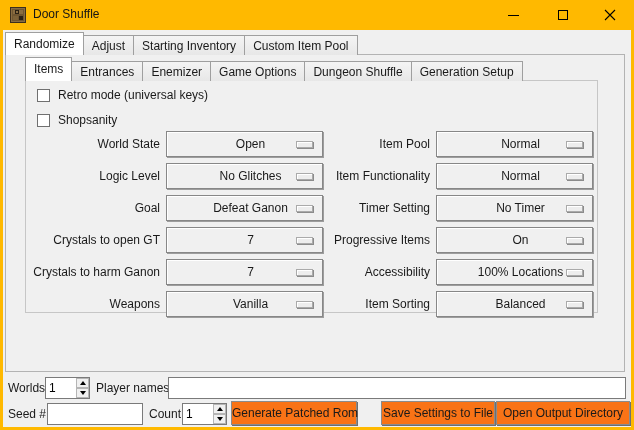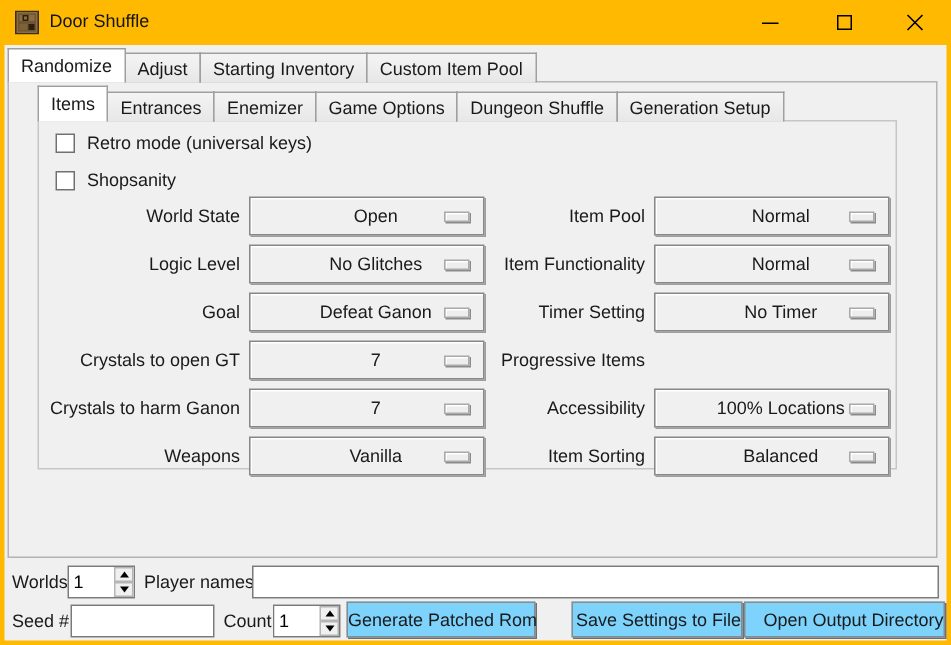--- a/index.html
+++ b/index.html
@@ -55,22 +55,22 @@
             font-size:12px; padding:0 3px; z-index:2; outline:none; }
   .spin { position:absolute; width:45px; height:22px; background:#fff; border:1px solid #7a7a7a; z-index:2; }
   .spin-val { position:absolute; left:0; top:0; width:30px; height:20px; border:none; font-family:inherit;
               font-size:12px; padding:0 0 0 3px; outline:none; background:#fff; }
   .spin-btns { position:absolute; right:0; top:0; width:13px; height:20px; }
   .spin-b { position:absolute; left:0; width:13px; height:10px; background:#f0f0f0; border:1px solid #b5b5b5;
             display:flex; align-items:center; justify-content:center; }
   .spin-b.up { top:0; } .spin-b.down { top:10px; }
   .tri-up   { width:0; height:0; border-left:3px solid transparent; border-right:3px solid transparent; border-bottom:4px solid #000; }
   .tri-down { width:0; height:0; border-left:3px solid transparent; border-right:3px solid transparent; border-top:4px solid #000; }
-  .btn { position:absolute; height:24px; background:#7dd3fc; border:1px solid #8b8b8b;
-         box-shadow:1px 1px 0 #6f6f6f; text-align:right; line-height:22px; z-index:2; white-space:nowrap; }
+  .btn { position:absolute; height:24px; background:#f97316; border:1px solid #8b8b8b;
+         box-shadow:1px 1px 0 #6f6f6f; text-align:center; line-height:22px; z-index:2; white-space:nowrap; }
 </style>
 </head>
 <body>
 
 <div class="window">
 
   <div class="titlebar">
     <svg class="app-icon" viewBox="0 0 16 16">
       <rect x="0" y="0" width="16" height="16" fill="#3c2f1d"></rect>
       <rect x="1" y="1" width="14" height="14" fill="#8a6d41"></rect>
@@ -164,20 +164,24 @@
   <div class="dd rcol" style="top:163px">
     <span class="dd-text">Normal</span>
     <span class="dd-ind"></span>
   </div>
   <div class="opt-label rcol" style="top:195px">Timer Setting</div>
   <div class="dd rcol" style="top:195px">
     <span class="dd-text">No Timer</span>
     <span class="dd-ind"></span>
   </div>
   <div class="opt-label rcol" style="top:227px">Progressive Items</div>
+  <div class="dd rcol" style="top:227px">
+    <span class="dd-text">On</span>
+    <span class="dd-ind"></span>
+  </div>
   <div class="opt-label rcol" style="top:259px">Accessibility</div>
   <div class="dd rcol" style="top:259px">
     <span class="dd-text">100% Locations</span>
     <span class="dd-ind"></span>
   </div>
   <div class="opt-label rcol" style="top:291px">Item Sorting</div>
   <div class="dd rcol" style="top:291px">
     <span class="dd-text">Balanced</span>
     <span class="dd-ind"></span>
   </div>

